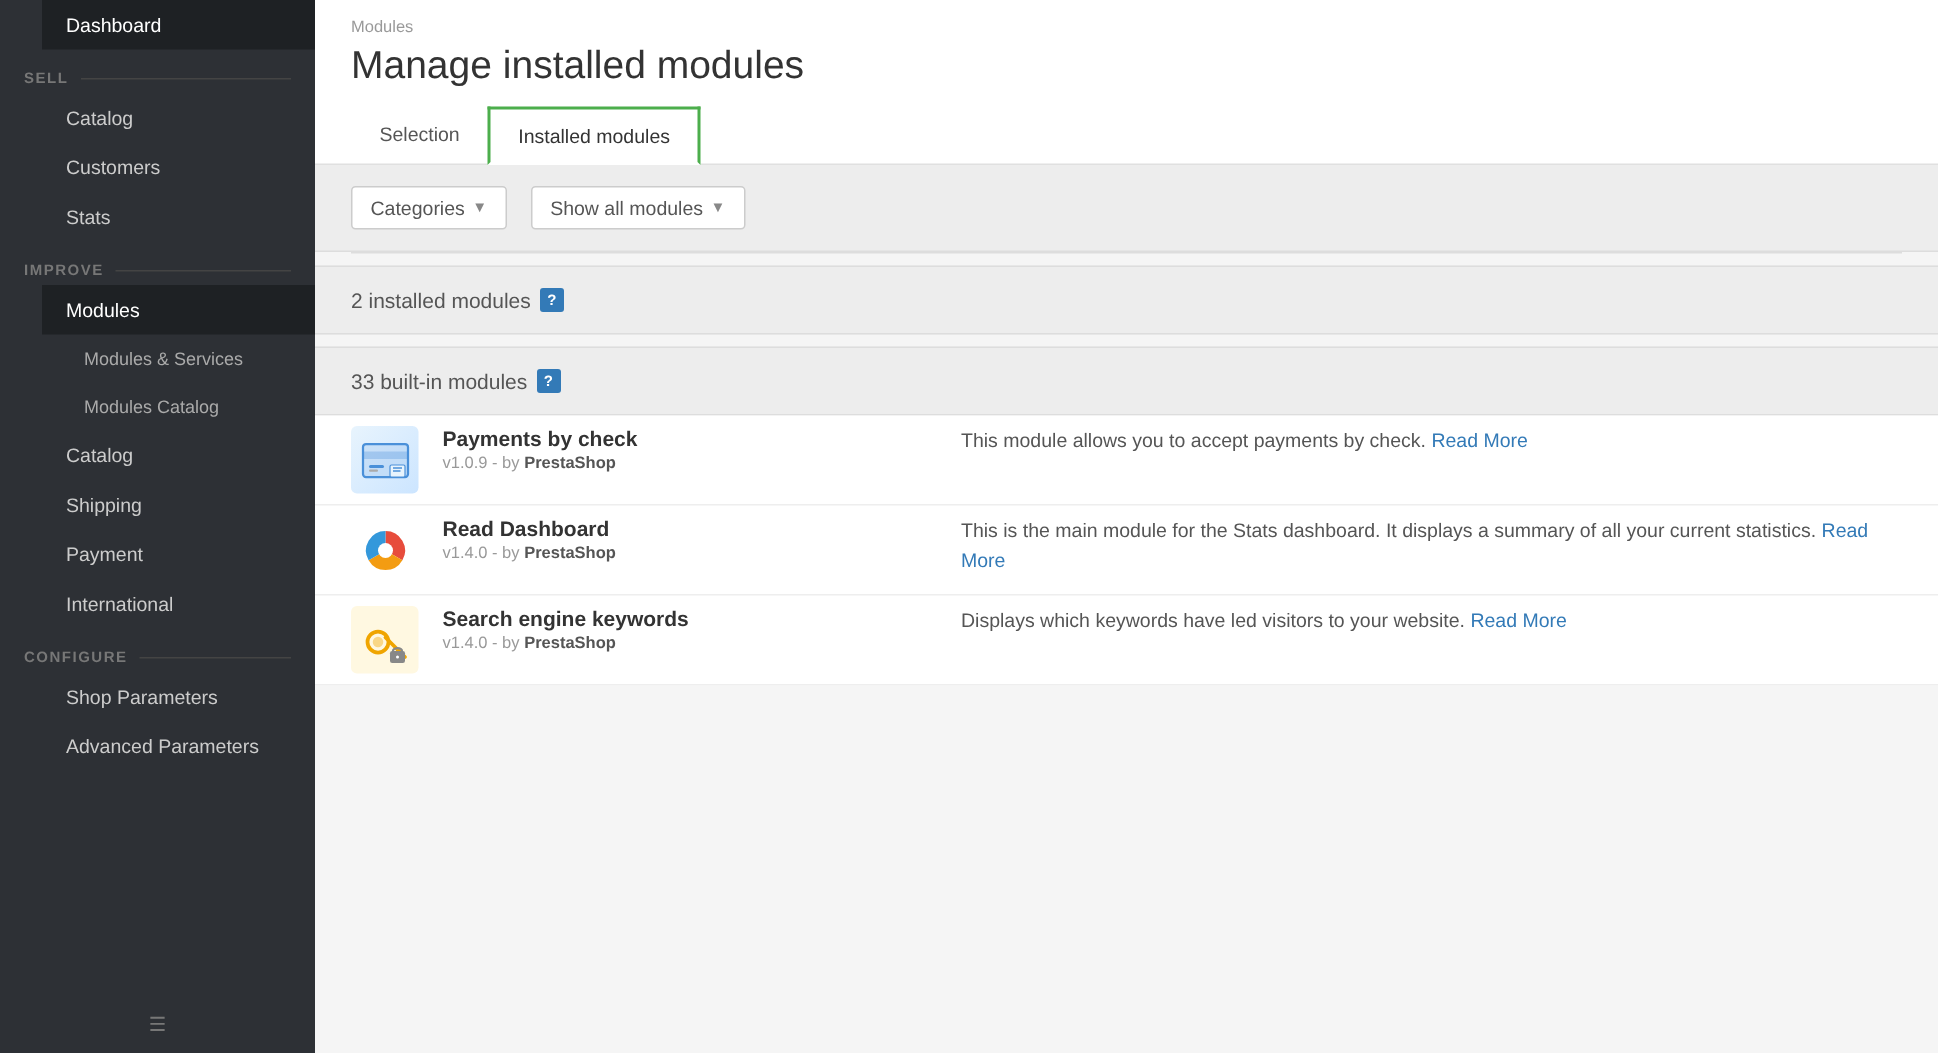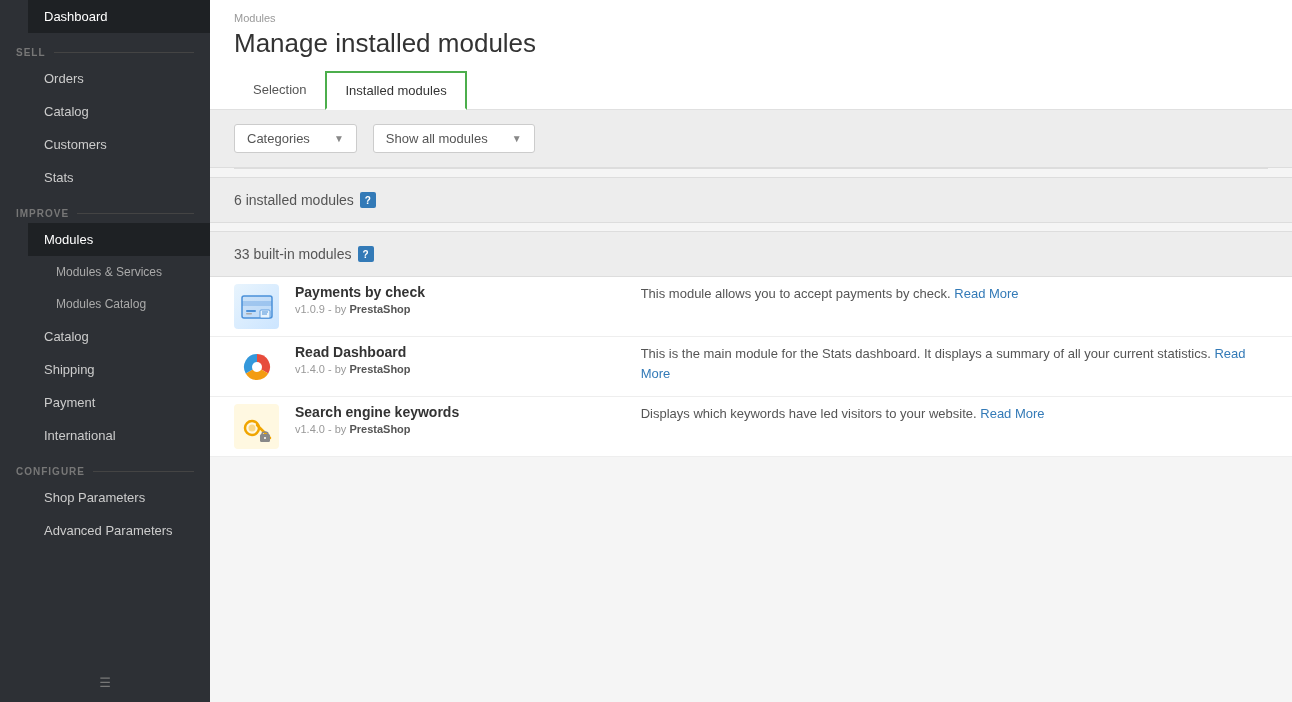--- a/index.html
+++ b/index.html
@@ -117,21 +117,21 @@
     .dropdown-btn {
       background: #fff;
       border: 1px solid #ccc;
       border-radius: 3px;
       padding: 6px 12px;
       font-size: 13px;
       color: #555;
       cursor: pointer;
       display: flex;
       align-items: center;
-      gap: 24px;
+      gap: 5px;
       justify-content: flex-end;
     }
     .chevron { font-size: 10px; color: #888; }
 
     
     .section-header {
       background: #ededed;
       padding: 14px 24px;
       border-top: 1px solid #ddd;
       border-bottom: 1px solid #ddd;
@@ -228,23 +228,20 @@
   </style>
 </head>
 <body>
 
 <nav id="sidebar">
   <div class="sidebar-item active">
     <span>Dashboard</span>
   </div>
 
   <div class="sidebar-section-label">SELL</div>
-  <div class="sidebar-item">
-    <span>Orders</span>
-  </div>
   <div class="sidebar-item">
     <span>Catalog</span>
   </div>
   <div class="sidebar-item">
     <span>Customers</span>
   </div>
   <div class="sidebar-item">
     <span>Stats</span>
   </div>
 
@@ -309,21 +306,21 @@
       <button class="dropdown-btn">
         <span>Show all modules</span>
         <span class="chevron">▼</span>
       </button>
     </div>
 
     <div class="divider"></div>
 
     <div class="section-header">
       <div class="section-title">
-        <span>6 installed modules</span>
+        <span>2 installed modules</span>
         <span class="help-badge">?</span>
       </div>
     </div>
 
     <div class="section-header">
       <div class="section-title">
         <span>33 built-in modules</span>
         <span class="help-badge">?</span>
       </div>
     </div>

